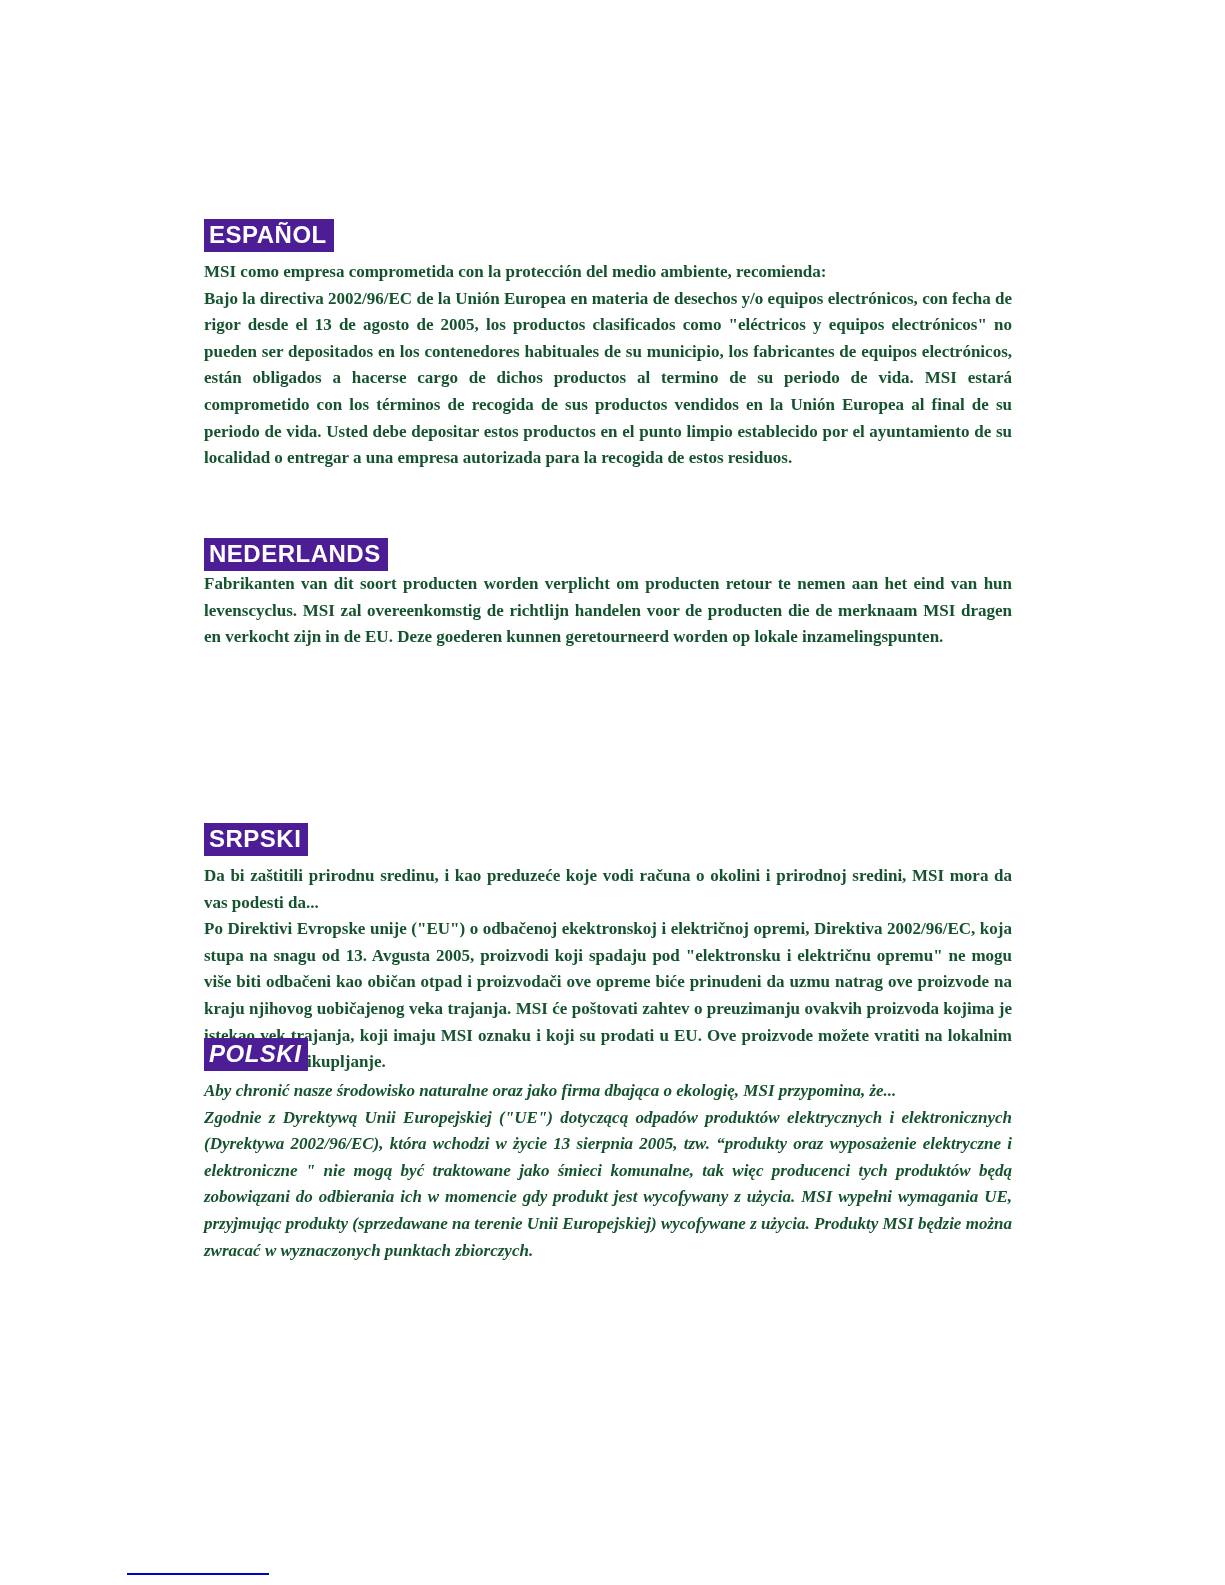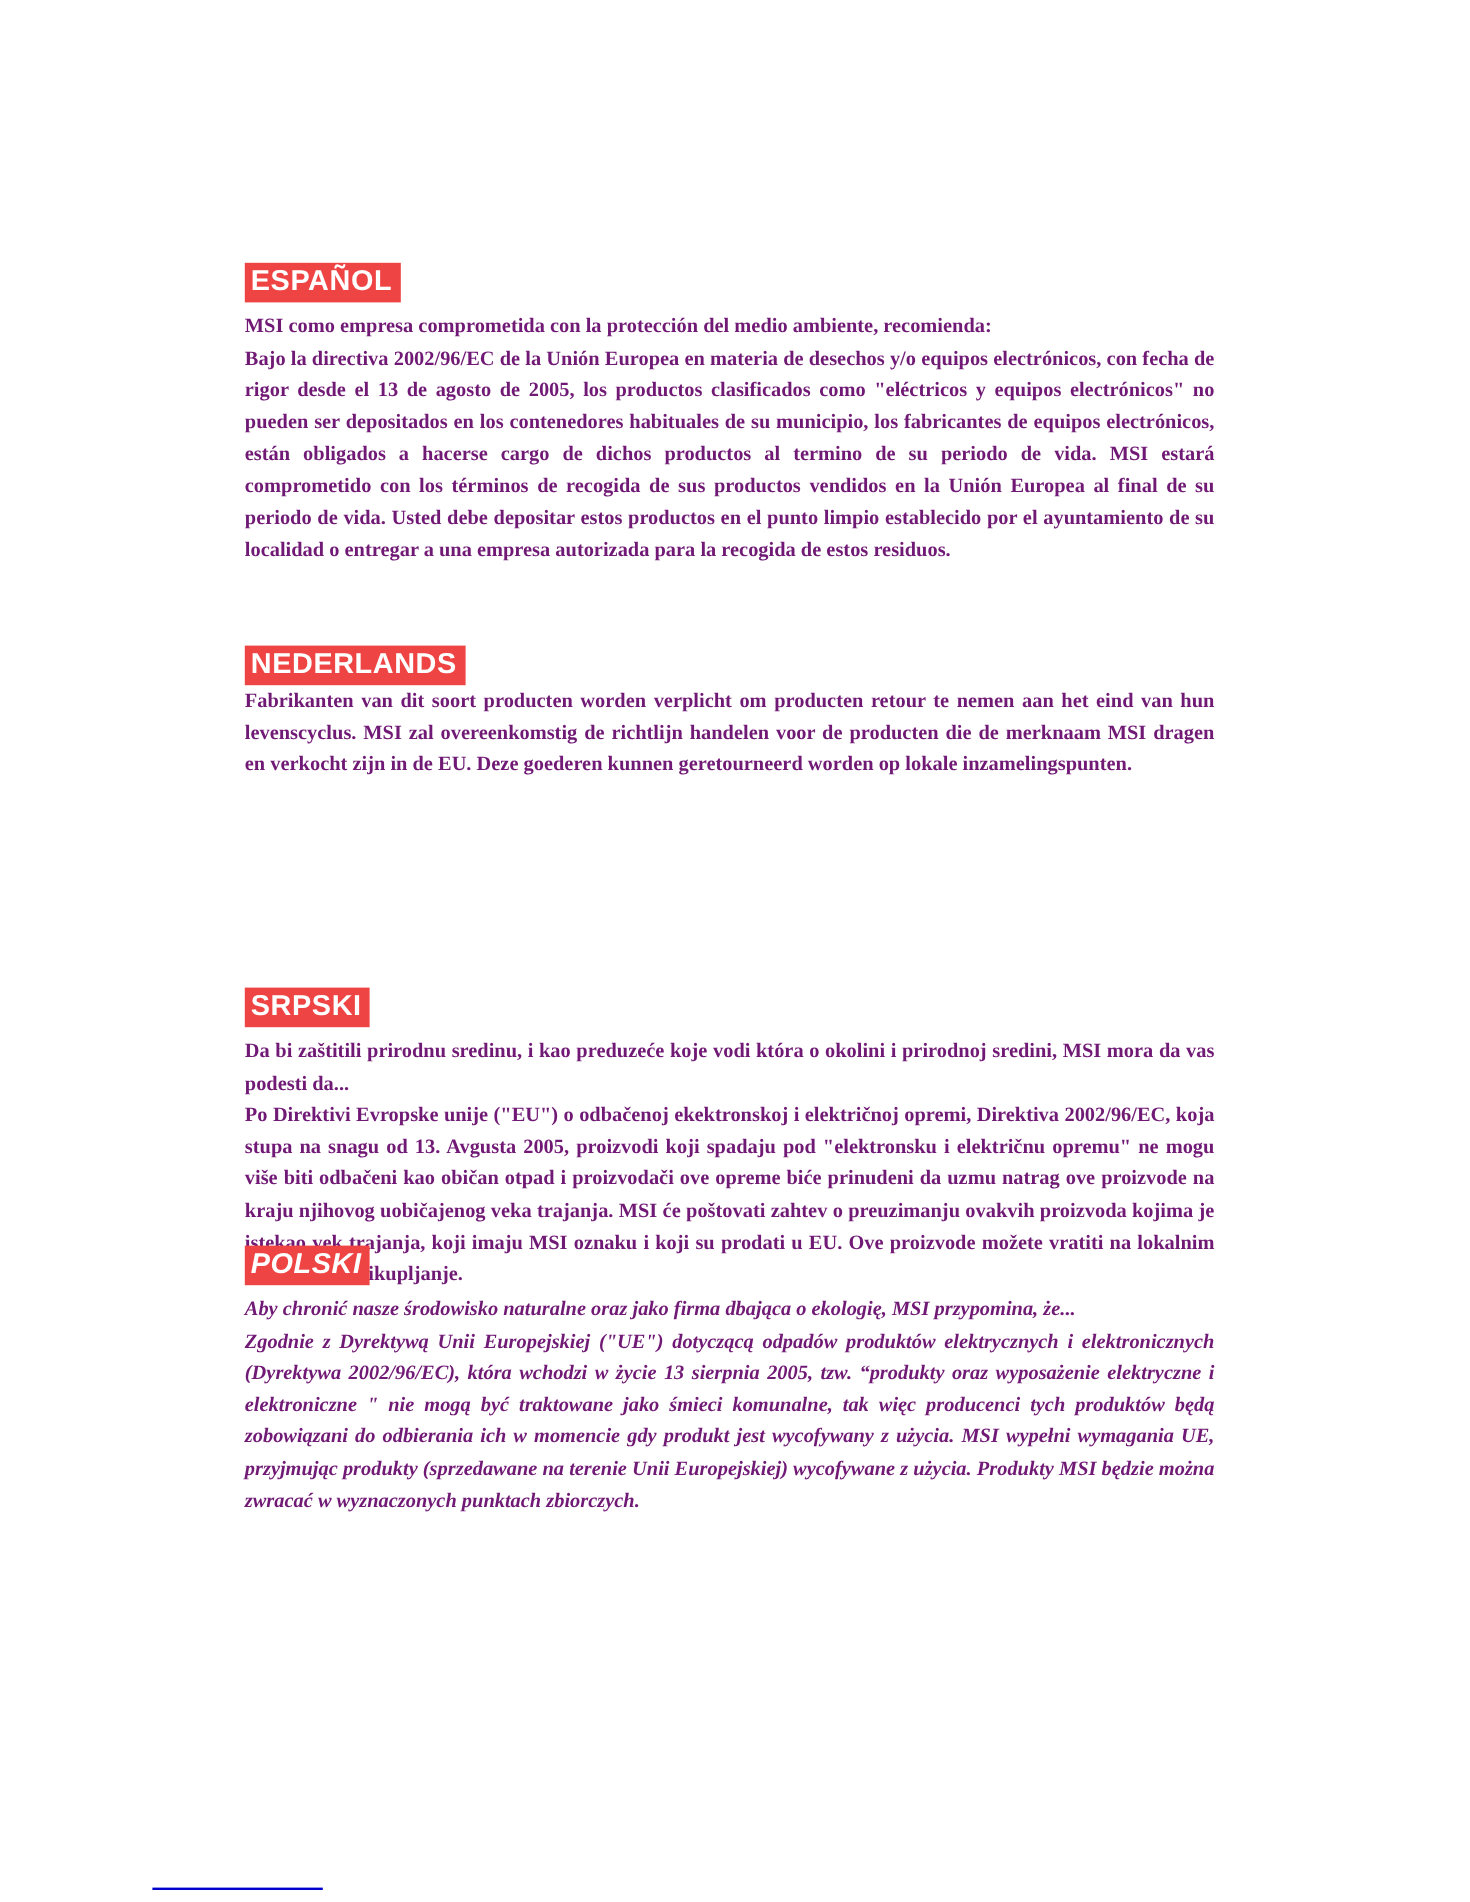--- a/index.html
+++ b/index.html
@@ -15,32 +15,32 @@
     overflow: hidden;
     font-family: "Liberation Serif", serif;
   }
   .section {
     position: absolute;
     left: 204px;
     width: 808px;
   }
   .sec-heading {
     display: inline-block;
-    background: #ef4444;
+    background: #4c1d95;
     color: #ffffff;
     font-family: "Liberation Sans", sans-serif;
     font-weight: bold;
     font-size: 24px;
     line-height: 1;
     padding: 4px 7px 5px 5px;
     letter-spacing: 0.5px;
   }
   .para {
     margin: 0;
-    color: #701a75;
+    color: #14532d;
     font-family: "Liberation Serif", serif;
     font-weight: bold;
     font-size: 17px;
     line-height: 26.6px;
     text-align: justify;
     text-justify: inter-word;
   }
   .intro {
     margin-top: 7px;
   }
@@ -68,21 +68,21 @@
     <p class="para">Bajo la directiva 2002/96/EC de la Unión Europea en materia de desechos y/o equipos electrónicos, con fecha de rigor desde el 13 de agosto de 2005, los productos clasificados como "eléctricos y equipos electrónicos" no pueden ser depositados en los contenedores habituales de su municipio, los fabricantes de equipos electrónicos, están obligados a hacerse cargo de dichos productos al termino de su periodo de vida.  MSI estará comprometido con los términos de recogida de sus productos vendidos en la Unión Europea al final de su periodo de vida. Usted debe depositar estos productos en el punto limpio establecido por el ayuntamiento de su localidad o entregar a una empresa autorizada para la recogida de estos residuos.</p>
   </div>
 
   <div class="section sec-nl">
     <div class="sec-heading">NEDERLANDS</div>
     <p class="para">Fabrikanten van dit soort producten worden verplicht om producten retour te nemen aan het eind van hun levenscyclus. MSI zal overeenkomstig de richtlijn handelen voor de producten die de merknaam MSI dragen en verkocht zijn in de EU. Deze goederen kunnen geretourneerd worden op lokale inzamelingspunten.</p>
   </div>
 
   <div class="section sec-sr">
     <div class="sec-heading">SRPSKI</div>
-    <p class="para intro">Da bi zaštitili prirodnu sredinu, i kao preduzeće koje vodi która o okolini i prirodnoj sredini, MSI mora da vas podesti da...</p>
+    <p class="para intro">Da bi zaštitili prirodnu sredinu, i kao preduzeće koje vodi računa o okolini i prirodnoj sredini, MSI mora da vas podesti da...</p>
     <p class="para">Po Direktivi Evropske unije ("EU") o odbačenoj ekektronskoj i električnoj opremi, Direktiva 2002/96/EC, koja stupa na snagu od 13. Avgusta 2005, proizvodi koji spadaju pod "elektronsku i električnu opremu" ne mogu više biti odbačeni kao običan otpad i proizvodači ove opreme biće prinudeni da uzmu natrag ove proizvode na kraju njihovog uobičajenog veka trajanja. MSI će poštovati zahtev o preuzimanju ovakvih proizvoda kojima je istekao vek trajanja, koji imaju MSI oznaku i koji su prodati u EU. Ove proizvode možete vratiti na lokalnim mestima za prikupljanje.</p>
   </div>
 
   <div class="section sec-pl">
     <div class="sec-heading">POLSKI</div>
     <p class="para intro">Aby chronić nasze środowisko naturalne oraz jako firma dbająca o ekologię, MSI przypomina, że...</p>
     <p class="para">Zgodnie z Dyrektywą Unii Europejskiej ("UE") dotyczącą odpadów produktów elektrycznych i elektronicznych (Dyrektywa 2002/96/EC), która wchodzi w życie 13 sierpnia 2005, tzw. “produkty oraz wyposażenie elektryczne i elektroniczne " nie mogą być traktowane jako śmieci komunalne, tak więc producenci tych produktów będą zobowiązani do odbierania ich w momencie gdy produkt jest wycofywany z użycia. MSI wypełni wymagania UE, przyjmując produkty (sprzedawane na terenie Unii Europejskiej) wycofywane z użycia. Produkty MSI będzie można zwracać w wyznaczonych punktach zbiorczych.</p>
   </div>
 
   <div class="footer-rule" style="background: rgb(0, 0, 204);"></div>

